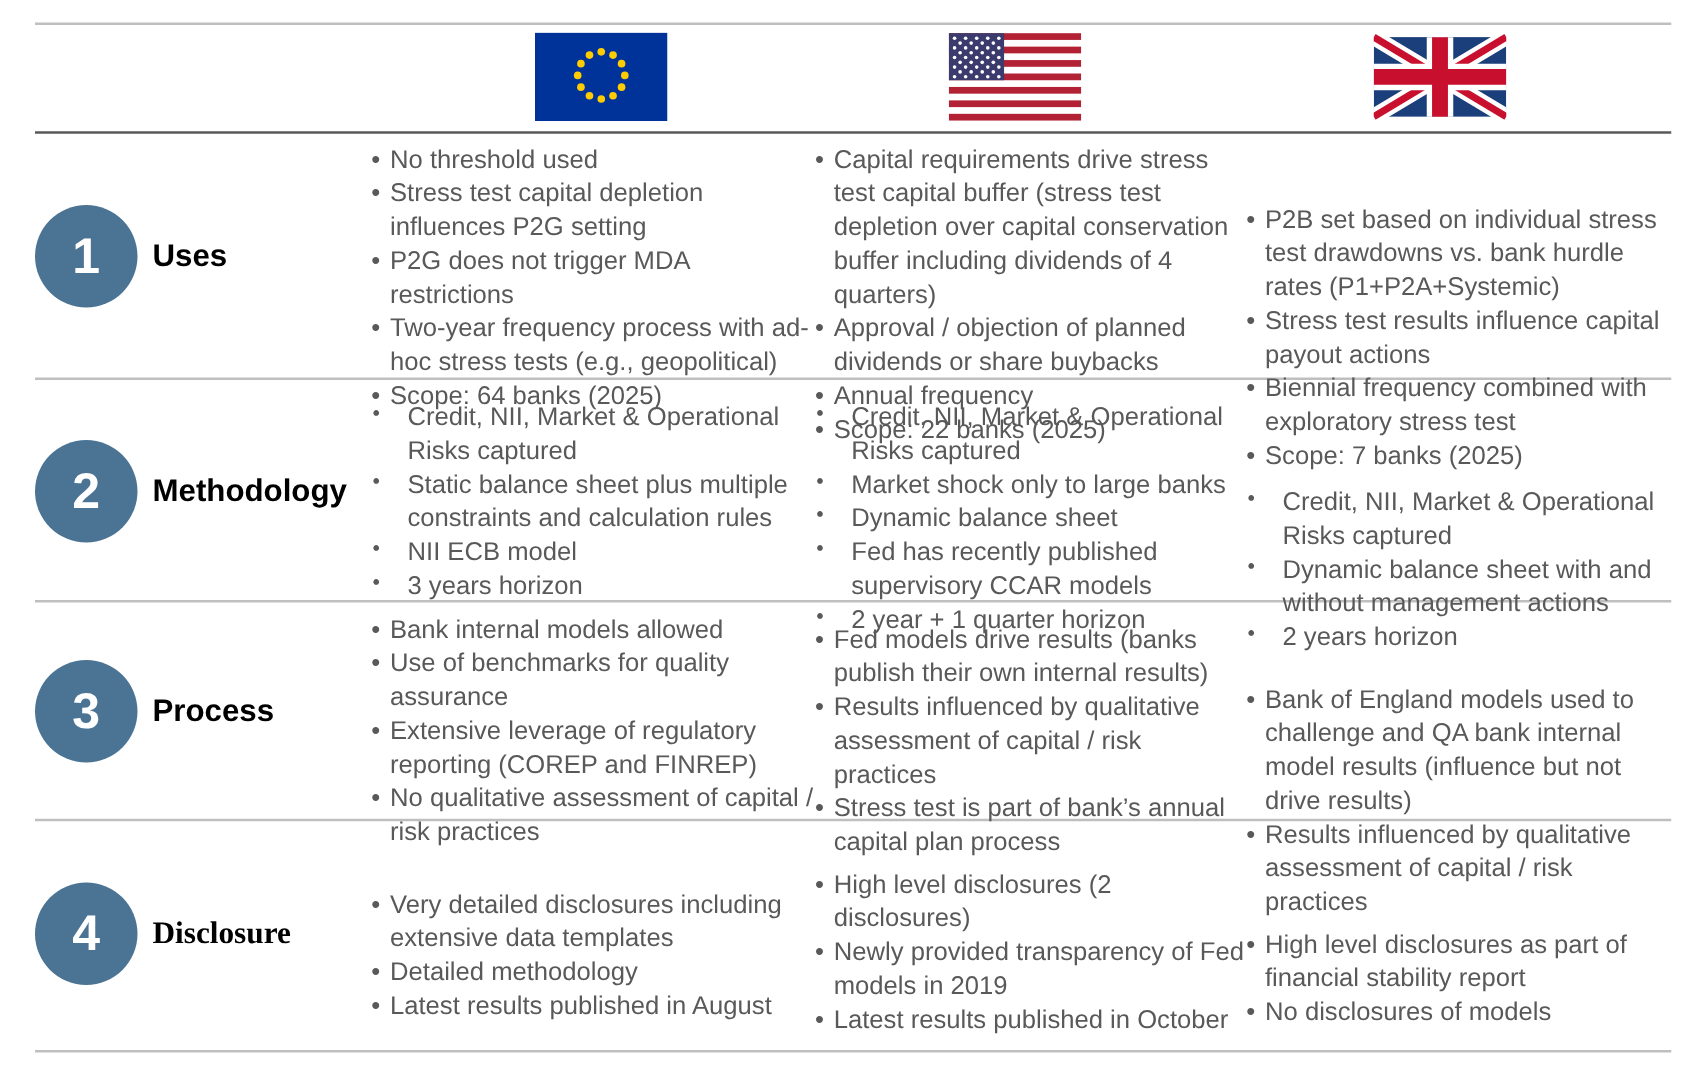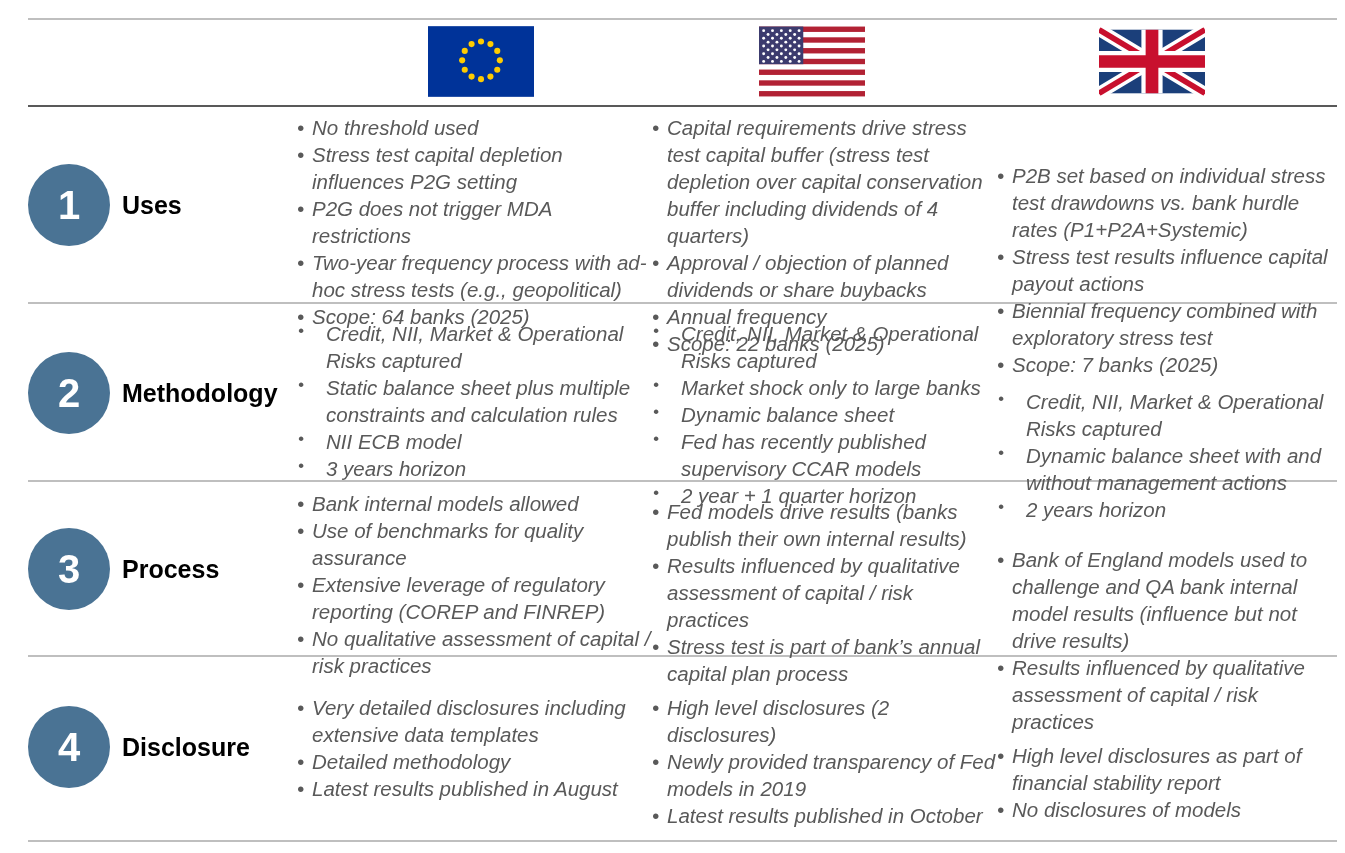--- a/index.html
+++ b/index.html
@@ -91,21 +91,20 @@
     left: 122px;
     font-size: 25px;
     font-weight: bold;
     color: #000000;
     white-space: nowrap;
   }
 
   .col {
     flex: 0 0 auto;
     padding-top: 0;
-    font-style: italic;
   }
   .col-eu  { width: 355px; }
   .col-us  { width: 345px; }
   .col-uk  { width: 345px; margin-top: 48px; }
 
   ul.bullets {
     list-style: none;
     margin: 0;
     padding: 0;
   }
@@ -146,27 +145,27 @@
   #row-4 .label-cell { height: 146px; }
 
   #row-1 .badge { top: 50px; }
   #row-2 .badge { top: 40px; }
   #row-3 .badge { top: 38px; }
   #row-4 .badge { top: 12px; }
 
   #row-1 .row-title { top: 77px; }
   #row-2 .row-title { top: 67px; }
   #row-3 .row-title { top: 65px; }
-  #row-4 .row-title { top: 39px; }
+  #row-4 .row-title { top: 39px; font-family: Liberation Serif, serif; }
 
   #row-2 .col ul { padding-top: 8px; }
   #row-4 .col ul { padding-top: 6px; }
   #row-4 .col-us ul,
   #row-4 .col-uk ul { padding-top: 0px; }
-  #row-4 .col-eu ul { padding-top: 0px; }
+  #row-4 .col-eu ul { padding-top: 0px; margin-top: 16px; }
   #row-3 .col-us ul,
   #row-3 .col-uk ul { padding-top: 8px; }
   #row-2 .col-uk ul { padding-top: 28px; }
 </style>
 </head>
 <body>
 
 <div class="page">
 
   <div class="divider" style="top:18px;"></div>

